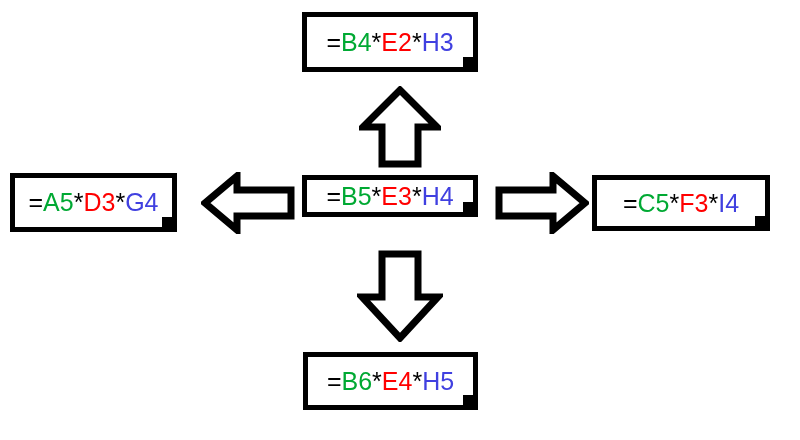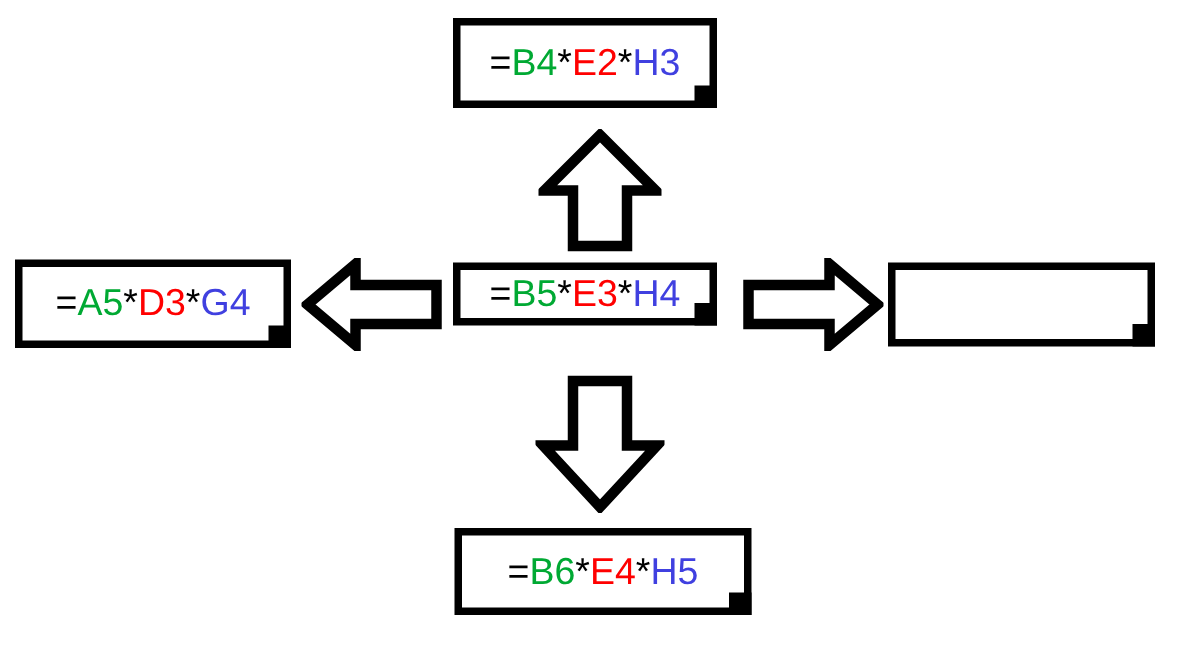--- a/index.html
+++ b/index.html
@@ -71,21 +71,21 @@
     <span class="cell-text"><span class="tok-op">=</span><span class="tok-a">B4</span><span class="tok-op">*</span><span class="tok-b">E2</span><span class="tok-op">*</span><span class="tok-c">H3</span></span>
     <span class="fill-handle"></span>
   </div>
 
   <div class="arrow" style="left:359px; top:86px;">
     <svg width="82" height="82" viewBox="0 0 82 82" xmlns="http://www.w3.org/2000/svg">
       <polygon points="41,4 78,41 59,41 59,78 23,78 23,41 4,41" fill="#ffffff" stroke="#000000" stroke-width="7" stroke-linejoin="miter"></polygon>
     </svg>
   </div>
 
-  <div class="cell" style="left:10px; top:173px; width:184px; height:59px;">
+  <div class="cell" style="left:10px; top:173px; width:167px; height:59px;">
     <span class="cell-text"><span class="tok-op">=</span><span class="tok-a">A5</span><span class="tok-op">*</span><span class="tok-b">D3</span><span class="tok-op">*</span><span class="tok-c">G4</span></span>
     <span class="fill-handle"></span>
   </div>
 
   <div class="arrow" style="left:201px; top:172px;">
     <svg width="94" height="62" viewBox="0 0 94 62" xmlns="http://www.w3.org/2000/svg">
       <polygon points="4,31 36,4 36,18 90,18 90,44 36,44 36,58" fill="#ffffff" stroke="#000000" stroke-width="7" stroke-linejoin="miter"></polygon>
     </svg>
   </div>
 
@@ -94,27 +94,28 @@
     <span class="fill-handle"></span>
   </div>
 
   <div class="arrow" style="left:495px; top:172px;">
     <svg width="94" height="62" viewBox="0 0 94 62" xmlns="http://www.w3.org/2000/svg">
       <polygon points="90,31 58,4 58,18 4,18 4,44 58,44 58,58" fill="#ffffff" stroke="#000000" stroke-width="7" stroke-linejoin="miter"></polygon>
     </svg>
   </div>
 
   <div class="cell" style="left:592px; top:175px; width:178px; height:56px;">
+    <span class="cell-text"><span class="tok-op">=</span><span class="tok-a">C5</span><span class="tok-op">*</span><span class="tok-b">F3</span><span class="tok-op">*</span><span class="tok-c">I4</span></span>
     <span class="fill-handle"></span>
   </div>
 
   <div class="arrow" style="left:357px; top:250px;">
     <svg width="86" height="92" viewBox="0 0 86 92" xmlns="http://www.w3.org/2000/svg">
       <polygon points="43,88 81,47 61,47 61,4 25,4 25,47 5,47" fill="#ffffff" stroke="#000000" stroke-width="7" stroke-linejoin="miter"></polygon>
     </svg>
   </div>
 
-  <div class="cell" style="left:303px; top:352px; width:198px; height:58px;">
+  <div class="cell" style="left:303px; top:352px; width:175px; height:58px;">
     <span class="cell-text"><span class="tok-op">=</span><span class="tok-a">B6</span><span class="tok-op">*</span><span class="tok-b">E4</span><span class="tok-op">*</span><span class="tok-c">H5</span></span>
     <span class="fill-handle"></span>
   </div>
 
 </div>
 
 </body></html>

